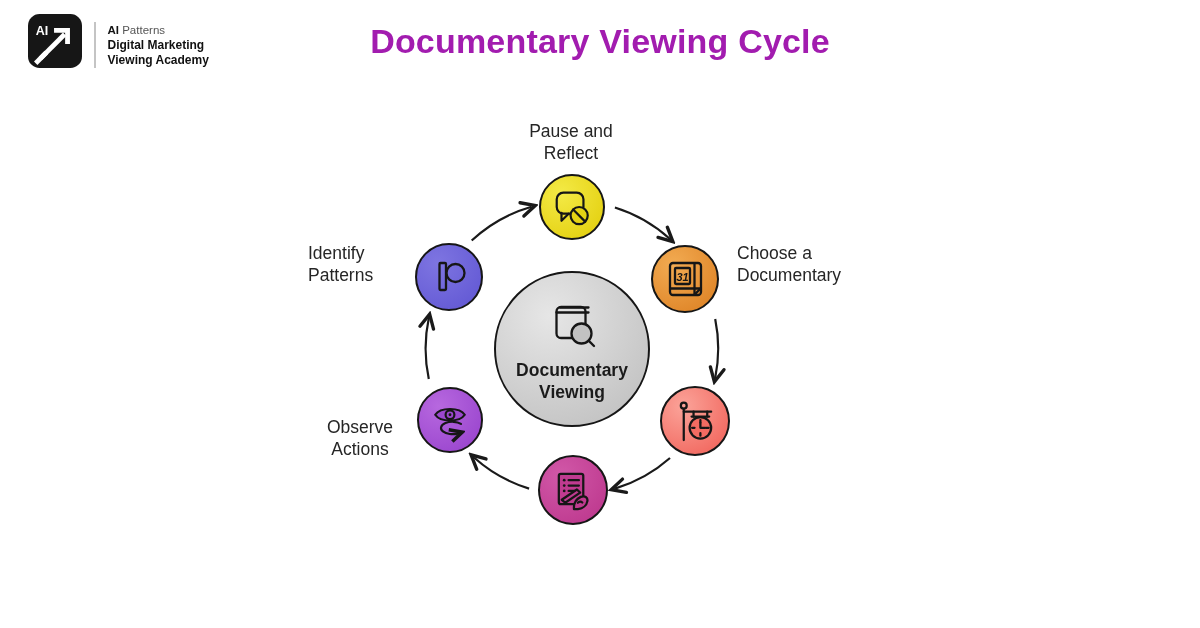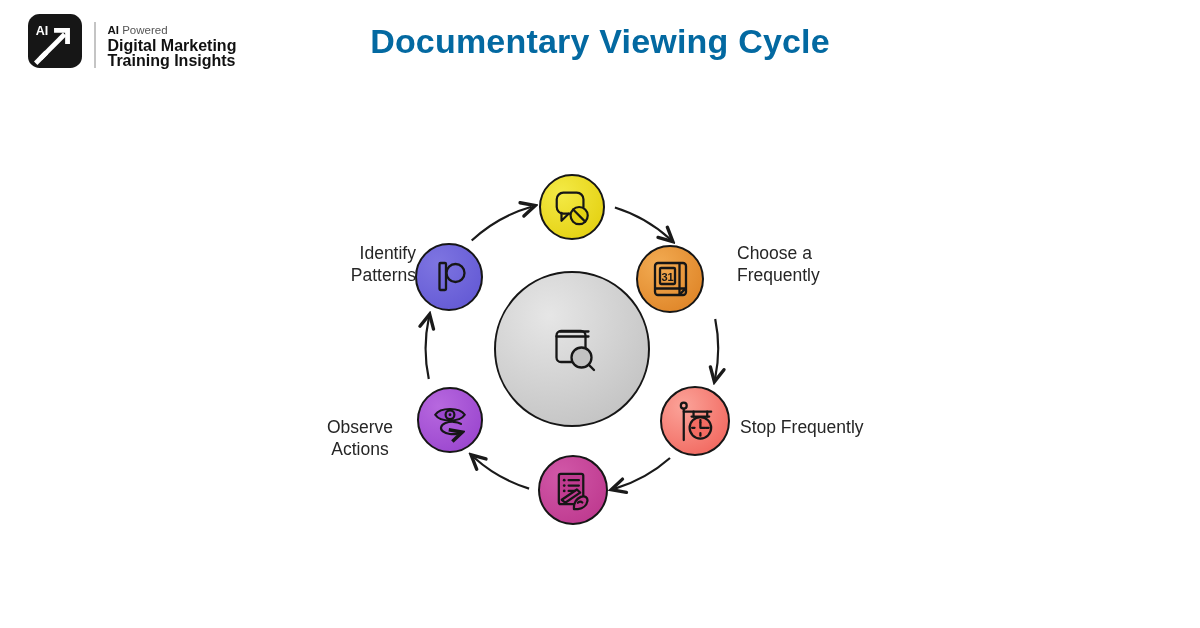--- a/index.html
+++ b/index.html
@@ -4,23 +4,23 @@
 <style>
   html,body{margin:0;padding:0;background:#fff;}
   .page{position:relative;width:1200px;height:628px;background:#ffffff;overflow:hidden;
         font-family:"Liberation Sans",sans-serif;}
   
   .logo{position:absolute;left:28px;top:14px;display:flex;align-items:flex-end;}
   .logo-divider{width:1.5px;height:46px;background:#c4c4c4;margin:0 12px 0 12px;}
   .logo-text{font-size:11.5px;line-height:15px;color:#111;}
   .logo-text .b{font-weight:bold;color:#121212;}
   .logo-text .g{font-weight:normal;color:#555;}
-  .logo-text .row2{font-weight:bold;font-size:16px;}
+  .logo-text .row2{font-weight:bold;font-size:12px;}
   .page-title{position:absolute;left:0;right:0;top:22px;text-align:center;
-              font-size:34px;font-weight:bold;color:#0369a1;letter-spacing:0.2px;}
+              font-size:34px;font-weight:bold;color:#a21caf;letter-spacing:0.2px;}
   
   .node{position:absolute;border-radius:50%;border:2.4px solid #161616;box-sizing:border-box;
         display:flex;align-items:center;justify-content:center;}
   .node svg,.cicon{overflow:visible;}
   .stroke{stroke:#161616;fill:none;stroke-width:2.3;stroke-linecap:round;stroke-linejoin:round;}
   .nf{fill:var(--node-fill,#ddd);}
   .dot{fill:#161616;stroke:none;}
   .label{position:absolute;font-size:17.5px;line-height:22px;color:#262626;}
   .center-node{position:absolute;left:494px;top:271px;width:156px;height:156px;border-radius:50%;
         border:2.2px solid #161616;box-sizing:border-box;display:flex;flex-direction:column;
@@ -38,23 +38,23 @@
   <div class="logo">
     <svg width="54" height="54" viewBox="0 0 56 56">
       <rect x="0" y="0" width="56" height="56" rx="12" fill="#161616"></rect>
       <text x="8" y="22" font-size="13" font-weight="bold" fill="#ffffff">AI</text>
       <line x1="13" y1="46" x2="38" y2="21" stroke="#ffffff" stroke-width="5"></line>
       <polyline points="27,17 41,17 41,31" fill="none" stroke="#ffffff" stroke-width="5"></polyline>
       <line x1="8" y1="51" x2="19" y2="40" stroke="#ffffff" stroke-width="5"></line>
     </svg>
     <div class="logo-divider"></div>
     <div class="logo-text">
-      <div><span class="b">AI</span> <span class="g">Powered</span></div>
+      <div><span class="b">AI</span> <span class="g">Patterns</span></div>
       <div class="row2">Digital Marketing</div>
-      <div class="row2">Training Insights</div>
+      <div class="row2">Viewing Academy</div>
     </div>
   </div>
 
   <div class="page-title">Documentary Viewing Cycle</div>
 
   <svg class="arrows" width="1200" height="628" viewBox="0 0 1200 628">
     <defs>
       <marker id="ah" markerWidth="9" markerHeight="9" viewBox="0 0 10 10" refX="6.5" refY="5" orient="auto-start-reverse">
         <path d="M1.5,1.5 L8.5,5 L1.5,8.5" fill="none" stroke="#1a1a1a" stroke-width="1.7" stroke-linecap="round"></path>
       </marker>
@@ -70,63 +70,64 @@
   <div class="center-node" style="background: radial-gradient(circle at 35% 28%, rgb(230, 230, 230) 0%, rgb(194, 194, 194) 85%); --node-fill: #c2c2c2;">
     <svg width="58" height="58" viewBox="0 0 58 58" class="cicon">
       <g class="stroke" stroke-width="2.5">
         <rect x="13.5" y="11" width="29" height="31" rx="4.5"></rect>
         <line x1="17" y1="11.5" x2="45.5" y2="11.5"></line>
         <line x1="13.5" y1="16.5" x2="45.5" y2="16.5"></line>
         <circle class="nf" cx="38.5" cy="37.5" r="10"></circle>
         <line x1="45.6" y1="44.6" x2="51" y2="50"></line>
       </g>
     </svg>
+    <div class="center-label">Documentary Viewing</div>
   </div>
 
   <div class="node" style="left: 539px; top: 174px; width: 66px; height: 66px; background: radial-gradient(circle at 32% 28%, rgb(244, 234, 70) 0%, rgb(229, 210, 20) 80%); border-color: rgb(22, 22, 22); --node-fill: #e5d214;">
     <svg width="42" height="42" viewBox="0 0 44 44">
       <g class="stroke">
         <rect x="6" y="7" width="28" height="22" rx="7"></rect>
         <path d="M11,28 L11,36.5 L18.5,29"></path>
         <circle class="nf" cx="29.5" cy="31" r="9"></circle>
         <line x1="23.2" y1="24.7" x2="35.8" y2="37.3"></line>
       </g>
     </svg>
   </div>
+  <div class="label" style="left:516px;top:120px;width:110px;text-align:center">Pause and Reflect</div>
 
-  <div class="node" style="left: 636px; top: 245px; width: 68px; height: 68px; background: radial-gradient(circle at 32% 28%, rgb(242, 171, 82) 0%, rgb(224, 135, 42) 80%); border-color: rgb(22, 22, 22); --node-fill: #e0872a;">
+  <div class="node" style="left: 651px; top: 245px; width: 68px; height: 68px; background: radial-gradient(circle at 32% 28%, rgb(242, 171, 82) 0%, rgb(224, 135, 42) 80%); border-color: rgb(22, 22, 22); font-style: italic; --node-fill: #e0872a;">
     <svg width="44" height="44" viewBox="0 0 44 44">
       <g class="stroke" stroke-width="2.2">
         <rect x="7" y="6" width="31" height="32" rx="3"></rect>
         <line x1="31.5" y1="6.5" x2="31.5" y2="37.5"></line>
         <line x1="7.5" y1="31.5" x2="37.5" y2="31.5"></line>
         <line x1="31.5" y1="37.6" x2="37.6" y2="31.5"></line>
         <rect x="12" y="11" width="15" height="16" rx="1"></rect>
       </g>
       <text class="caltxt" x="19.5" y="23.5" text-anchor="middle">31</text>
     </svg>
   </div>
-  <div class="label" style="left:737px;top:242px;width:115px;text-align:left">Choose a Frequently</div>
+  <div class="label" style="left:737px;top:242px;width:115px;text-align:left">Choose a Documentary</div>
 
   <div class="node" style="left: 660px; top: 386px; width: 70px; height: 70px; background: radial-gradient(circle at 32% 28%, rgb(251, 163, 153) 0%, rgb(242, 107, 98) 80%); border-color: rgb(22, 22, 22); --node-fill: #f26b62;">
     <svg width="45" height="45" viewBox="0 0 46 46">
       <g class="stroke" stroke-width="2.2">
         <line x1="11" y1="42" x2="11" y2="10"></line>
         <circle cx="11" cy="6.8" r="3"></circle>
         <line x1="11" y1="13" x2="39" y2="13"></line>
         <line x1="21" y1="13" x2="21" y2="18"></line>
         <line x1="35" y1="13" x2="35" y2="18"></line>
         <line x1="19" y1="18" x2="37" y2="18"></line>
         <circle class="nf" cx="28" cy="29.5" r="11"></circle>
         <path d="M28,21.5 L28,24 M36.5,29.5 L34,29.5 M28,37.5 L28,35 M19.5,29.5 L22,29.5"></path>
         <path d="M28,29.5 L28,24.5 M28,29.5 L33,29.5"></path>
       </g>
     </svg>
   </div>
-  <div class="label" style="left:740px;top:416px;width:170px;text-align:left">Stop Frequently</div>
 
   <div class="node" style="left: 538px; top: 455px; width: 70px; height: 70px; background: radial-gradient(circle at 32% 28%, rgb(209, 88, 168) 0%, rgb(191, 59, 144) 80%); border-color: rgb(22, 22, 22); --node-fill: #bf3b90;">
     <svg width="45" height="45" viewBox="0 0 46 46">
       <g class="stroke" stroke-width="2.2">
         <rect class="nf" x="8" y="6" width="25" height="31" rx="2"></rect>
         <circle class="dot" cx="13.5" cy="12.5" r="1.4"></circle>
         <circle class="dot" cx="13.5" cy="18" r="1.4"></circle>
         <circle class="dot" cx="13.5" cy="23.5" r="1.4"></circle>
         <line x1="18" y1="12.5" x2="28.5" y2="12.5"></line>
         <line x1="18" y1="18" x2="28.5" y2="18"></line>
@@ -156,15 +157,15 @@
   <div class="label" style="left:310px;top:416px;width:100px;text-align:center">Observe Actions</div>
 
   <div class="node" style="left: 415px; top: 243px; width: 68px; height: 68px; background: radial-gradient(circle at 32% 28%, rgb(126, 117, 225) 0%, rgb(101, 91, 213) 80%); border-color: rgb(22, 22, 22); --node-fill: #655bd5;">
     <svg width="44" height="44" viewBox="0 0 44 44">
       <g class="stroke" stroke-width="2.5">
         <rect x="12.5" y="8" width="6.5" height="27" rx="1"></rect>
         <circle cx="28.5" cy="18" r="9"></circle>
       </g>
     </svg>
   </div>
-  <div class="label" style="left:316px;top:242px;width:100px;text-align:right">Identify Patterns</div>
+  <div class="label" style="left:308px;top:242px;width:100px;text-align:left">Identify Patterns</div>
 
 </div>
 
 </body></html>

